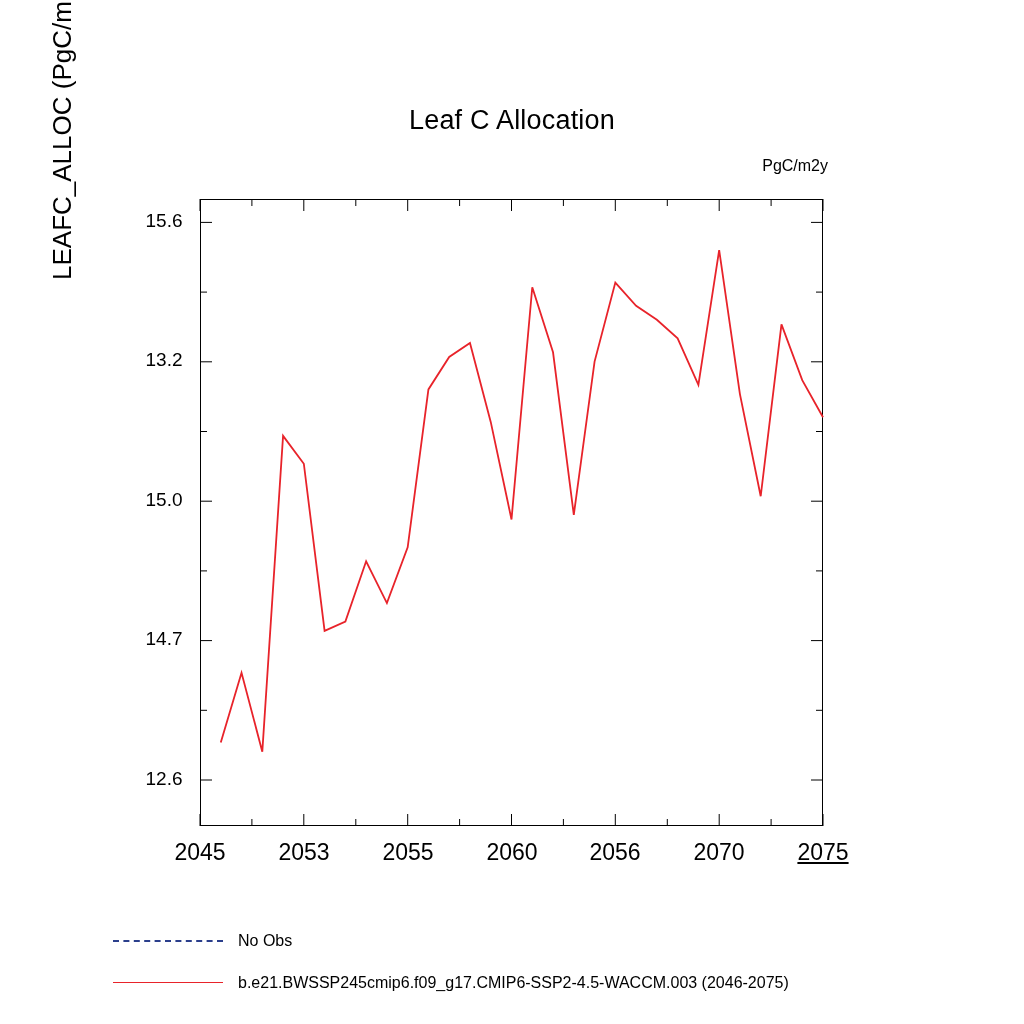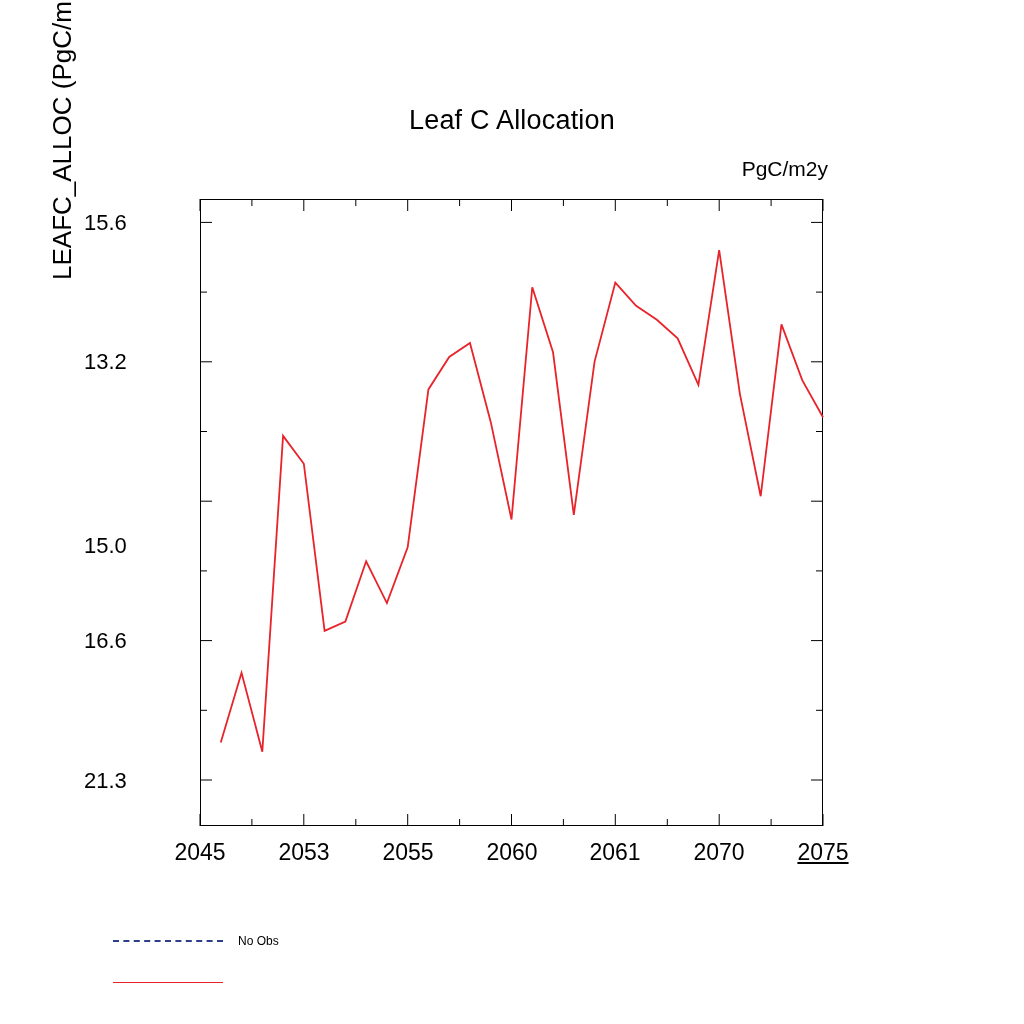--- a/index.html
+++ b/index.html
@@ -27,21 +27,21 @@
     top: 105px;
     width: 1024px;
     text-align: center;
     font-size: 27px;
     letter-spacing: 0.2px;
   }
   .unit-label {
     position: absolute;
     right: 196px;
     top: 157px;
-    font-size: 21px;
+    font-size: 16px;
   }
   .y-axis-title {
     position: absolute;
     left: 47px;
     top: 280px;
     width: 480px;
     transform: rotate(-90deg);
     transform-origin: 0 0;
     font-size: 26px;
     text-align: left;
@@ -68,23 +68,23 @@
     position: absolute;
     left: 200px;
     top: 199px;
     width: 623px;
     height: 627px;
     overflow: visible;
   }
   .ytick-label {
     position: absolute;
     width: 80px;
-    text-align: left;
-    font-size: 22px;
-    right: 860px;
+    text-align: center;
+    font-size: 19px;
+    right: 820px;
   }
   .xtick-label {
     position: absolute;
     width: 120px;
     text-align: center;
     font-size: 23px;
     top: 839px;
   }
   .legend {
     position: absolute;
@@ -93,21 +93,21 @@
     width: 1024px;
   }
   .legend-row {
     position: relative;
     height: 42px;
   }
   .legend-label {
     position: absolute;
     left: 238px;
     top: 0;
-    font-size: 12px;
+    font-size: 16px;
     line-height: 22px;
     white-space: nowrap;
   }
   .legend-swatch {
     position: absolute;
     left: 113px;
     top: 10px;
     width: 110px;
     height: 2px;
   }
@@ -182,37 +182,38 @@
       <line x1="51.9" y1="0" x2="51.9" y2="7"></line>
       <line x1="155.8" y1="0" x2="155.8" y2="7"></line>
       <line x1="259.6" y1="0" x2="259.6" y2="7"></line>
       <line x1="363.4" y1="0" x2="363.4" y2="7"></line>
       <line x1="467.3" y1="0" x2="467.3" y2="7"></line>
       <line x1="571.1" y1="0" x2="571.1" y2="7"></line>
     </g>
     <polyline id="main-series" fill="none" stroke="#e8232a" stroke-width="1.8" points="20.77,543.40 41.53,473.73 62.30,552.69 83.07,236.87 103.83,264.73 124.60,431.93 145.37,422.64 166.13,362.27 186.90,404.07 207.67,348.33 228.43,190.42 249.20,157.91 269.97,143.98 290.73,222.93 311.50,320.47 332.27,88.24 353.03,153.27 373.80,315.82 394.57,162.56 415.33,83.60 436.10,106.82 456.87,120.76 477.63,139.33 498.40,185.78 519.17,51.09 539.93,195.07 560.70,297.24 581.47,125.40 602.23,181.13 623.00,218.29"></polyline>
   </svg>
 
-  <div class="ytick-label" style="top:768px;">21.3</div>
-  <div class="ytick-label" style="top:628px;">16.6</div>
-  <div class="ytick-label" style="top:489px;margin-top:44px;">15.0</div>
+  <div class="ytick-label" style="top:768px;">12.6</div>
+  <div class="ytick-label" style="top:628px;">14.7</div>
+  <div class="ytick-label" style="top:489px;">15.0</div>
   <div class="ytick-label" style="top:349px;">13.2</div>
   <div class="ytick-label" style="top:210px;">15.6</div>
 
   <div class="xtick-label" style="left:140px;">2045</div>
   <div class="xtick-label" style="left:244px;">2053</div>
   <div class="xtick-label" style="left:348px;">2055</div>
   <div class="xtick-label" style="left:452px;">2060</div>
-  <div class="xtick-label" style="left:555px;">2061</div>
+  <div class="xtick-label" style="left:555px;">2056</div>
   <div class="xtick-label" style="left:659px;">2070</div>
   <div class="xtick-label" style="left:763px;text-decoration:underline;">2075</div>
 
   <div class="legend">
     <div class="legend-row">
       <div class="legend-swatch dashed"></div>
       <div class="legend-label">No Obs</div>
     </div>
     <div class="legend-row">
       <div class="legend-swatch solid"></div>
+      <div class="legend-label">b.e21.BWSSP245cmip6.f09_g17.CMIP6-SSP2-4.5-WACCM.003 (2046-2075)</div>
     </div>
   </div>
 
 </div>
 
 </body></html>

